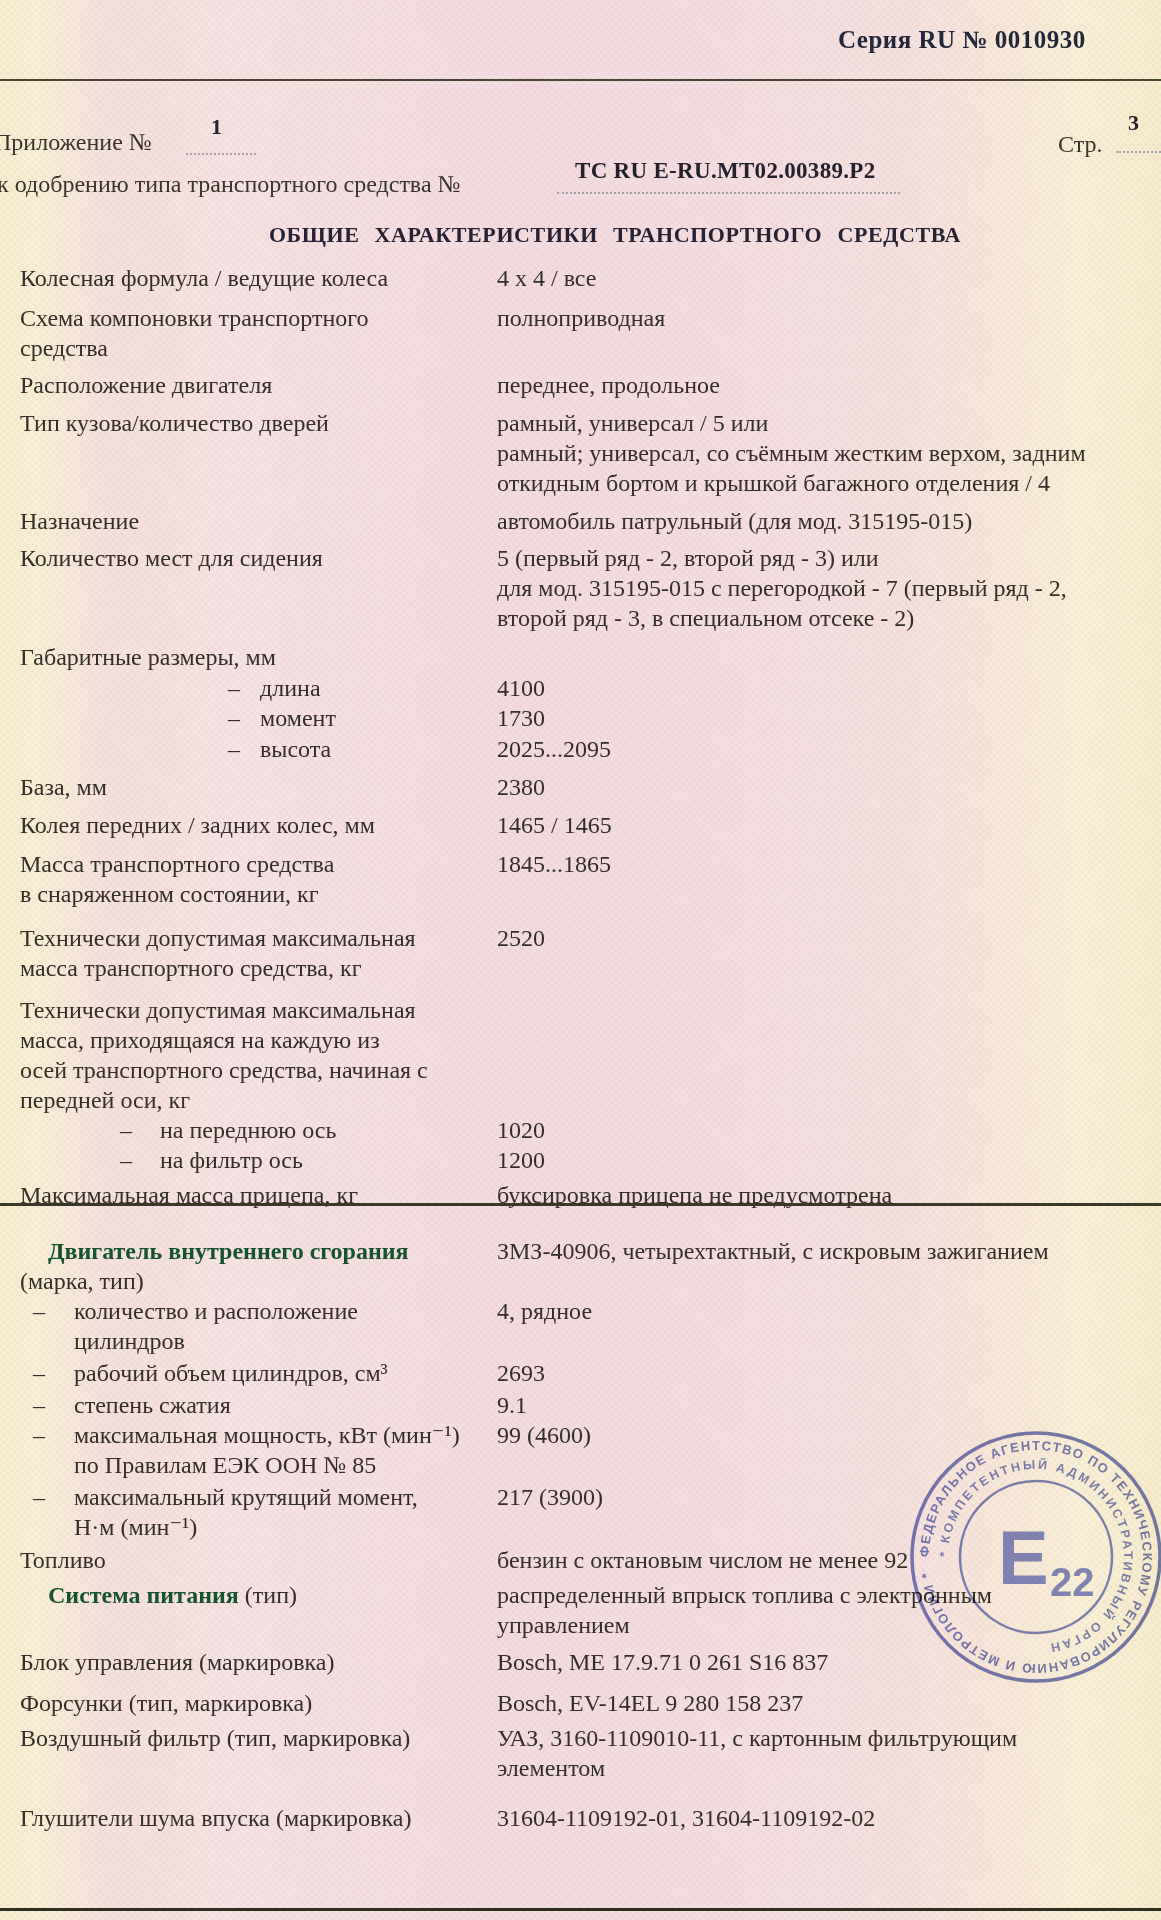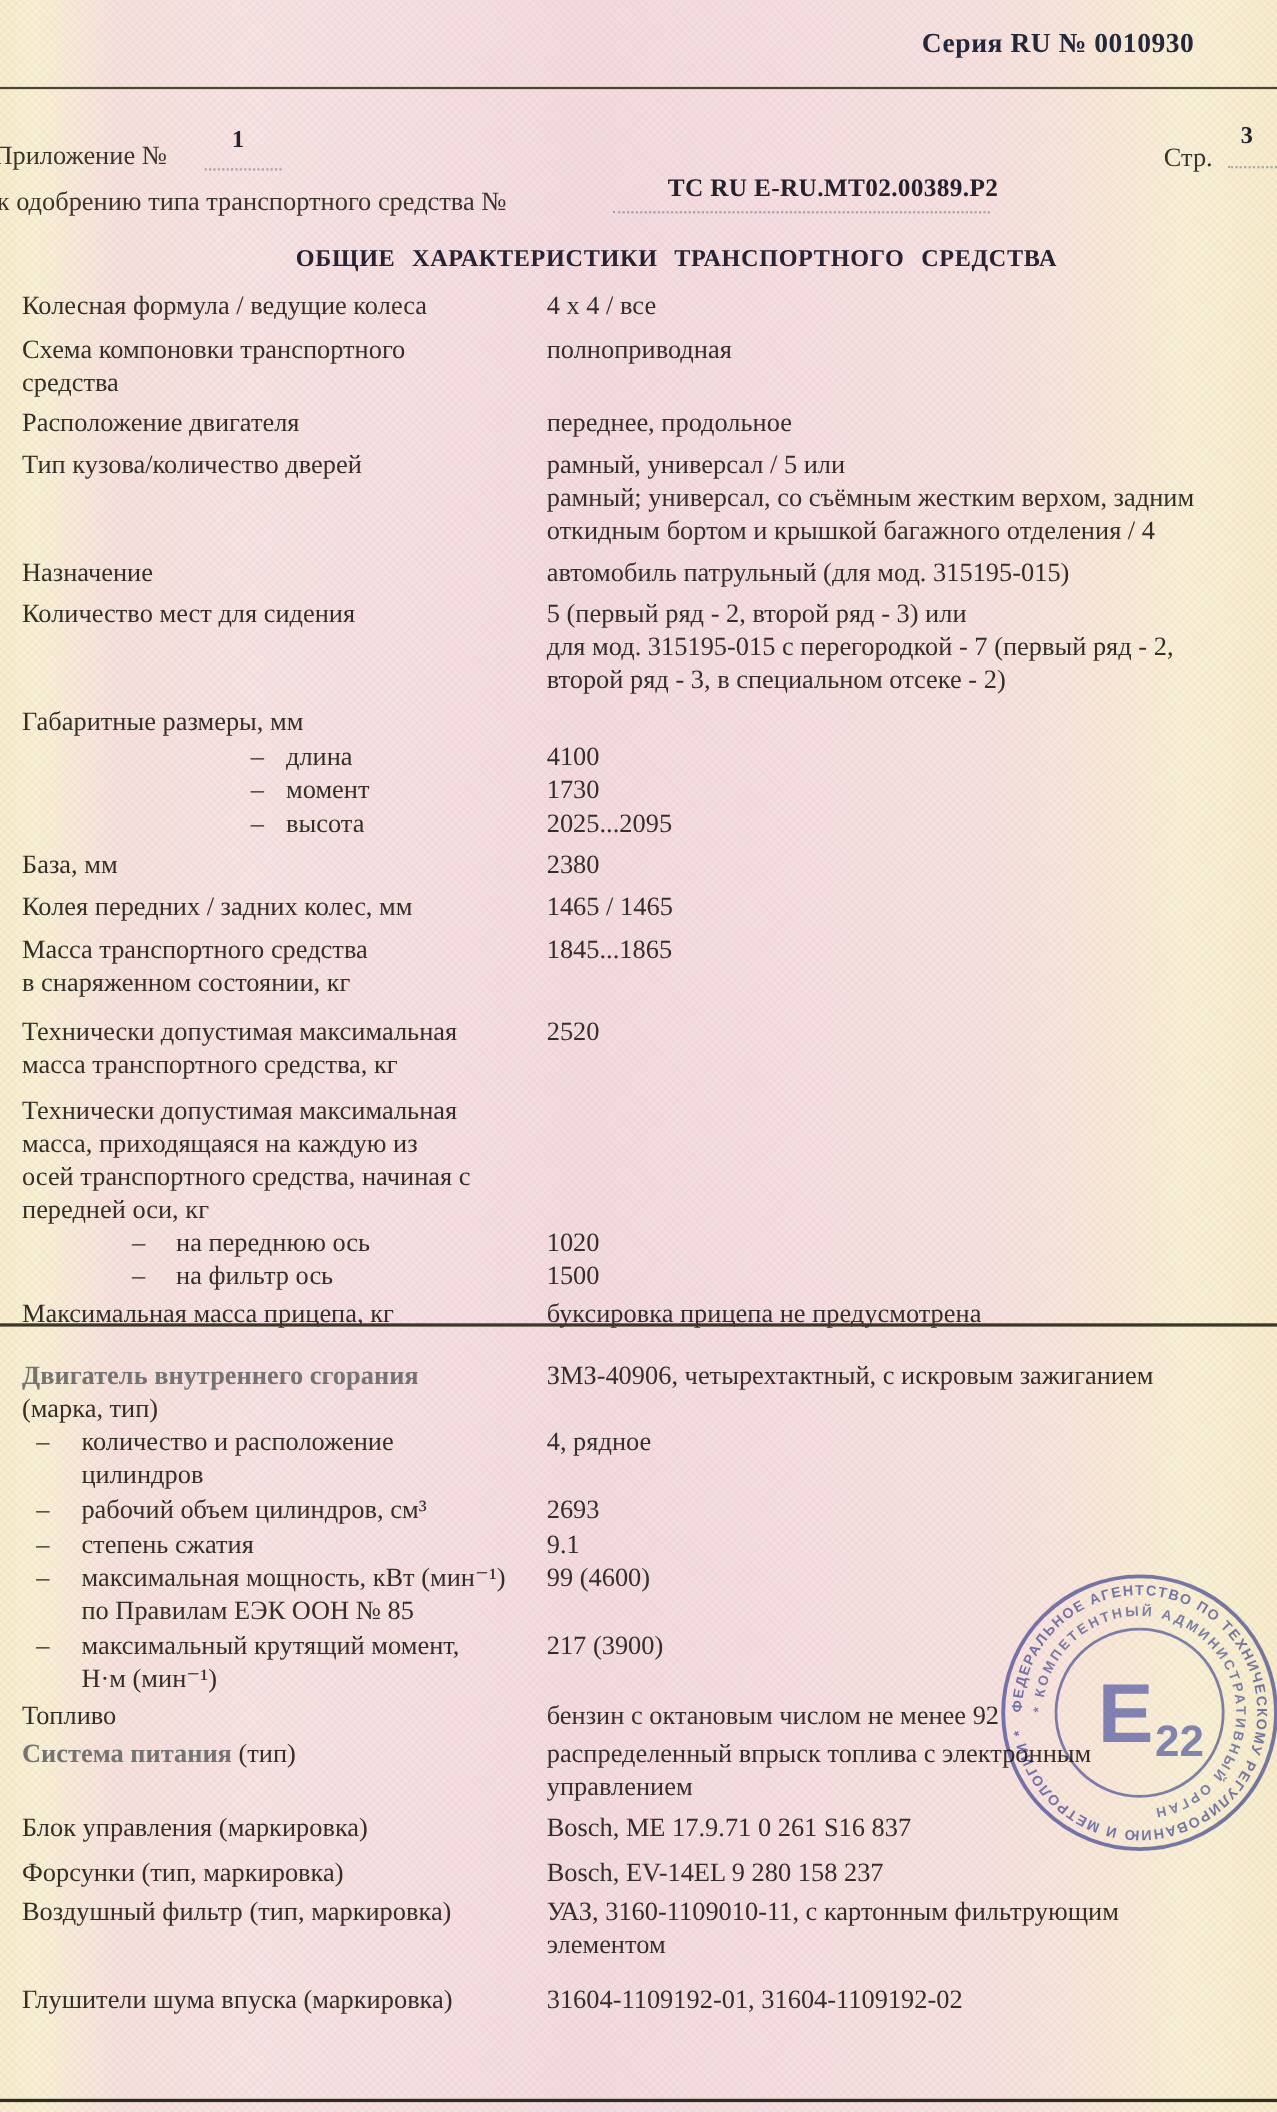--- a/index.html
+++ b/index.html
@@ -20,21 +20,21 @@
   .hdr-small{font-size:24px;line-height:28px;color:#38332c;}
   .series{font-size:25px;font-weight:bold;color:#23273c;letter-spacing:0.5px;}
   .num-hand{font-size:22px;font-weight:bold;color:#24202c;}
   .appr-num{font-size:23px;font-weight:bold;color:#24202c;letter-spacing:0.3px;}
   .title{font-size:22px;font-weight:bold;color:#262233;letter-spacing:0.6px;word-spacing:9px;text-align:center;}
   .tbl{position:absolute;left:20px;top:0;width:1125px;}
   .row{position:absolute;left:0;width:1125px;font-size:24px;line-height:30px;}
   .cell{position:absolute;top:0;white-space:pre-line;}
   .cell.label{left:0;width:470px;}
   .cell.value{left:477px;width:648px;}
-  .b{font-weight:bold;color:#737373;}
+  .b{font-weight:bold;color:#14532d;margin-left:28px;}
   .dash{position:absolute;top:0;}
   .sub1 .dash{left:208px;}
   .sub1 .txt{display:block;padding-left:240px;white-space:pre-line;}
   .sub2 .dash{left:100px;}
   .sub2 .txt{display:block;padding-left:140px;white-space:pre-line;}
   .sub3 .dash{left:13px;}
   .sub3 .txt{display:block;padding-left:54px;white-space:pre-line;}
   .stamp{position:absolute;left:906px;top:1424px;opacity:0.88;mix-blend-mode:multiply;}
   .stamp text{font-family:"Liberation Sans","DejaVu Sans",sans-serif;}
 </style>
@@ -48,21 +48,21 @@
 
   <div class="abs hdr-small" style="left:-6px;top:128px;">Приложение №</div>
   <div class="abs num-hand" style="left:211px;top:114px;">1</div>
   <div class="u-dash" style="left:186px;top:153px;width:70px;"></div>
 
   <div class="abs hdr-small" style="left:1058px;top:130px;text-align:center;">Стр.</div>
   <div class="abs num-hand" style="left:1128px;top:110px;">3</div>
   <div class="u-dash" style="left:1116px;top:151px;width:45px;"></div>
 
   <div class="abs hdr-small" style="left:-3px;top:170px;">к одобрению типа транспортного средства №</div>
-  <div class="abs appr-num" style="left:575px;top:158px;margin-left:32px;">ТС RU E-RU.MT02.00389.P2</div>
+  <div class="abs appr-num" style="left:575px;top:158px;">ТС RU E-RU.MT02.00389.P2</div>
   <div class="u-dash" style="left:557px;top:192px;width:343px;"></div>
 
   <div class="abs title" style="left:115px;top:222px;width:1000px;">ОБЩИЕ ХАРАКТЕРИСТИКИ ТРАНСПОРТНОГО СРЕДСТВА</div>
 
   <div class="tbl">
 
     <div class="row" style="top:263px;">
       <div class="cell label">Колесная формула / ведущие колеса</div>
       <div class="cell value">4 х 4 / все</div>
     </div>
@@ -131,21 +131,21 @@
 осей транспортного средства, начиная с
 передней оси, кг</div>
       <div class="cell value"></div>
     </div>
     <div class="row" style="top:1115px;">
       <div class="cell label sub2"><span class="dash">–</span><span class="txt">на переднюю ось</span></div>
       <div class="cell value">1020</div>
     </div>
     <div class="row" style="top:1145px;">
       <div class="cell label sub2"><span class="dash">–</span><span class="txt">на фильтр ось</span></div>
-      <div class="cell value">1500</div>
+      <div class="cell value">1200</div>
     </div>
     <div class="row" style="top:1180px;">
       <div class="cell label">Максимальная масса прицепа, кг</div>
       <div class="cell value">буксировка прицепа не предусмотрена</div>
     </div>
 
     <div class="rule" style="left:-20px;top:1203px;height:3px;background:#3c3828;"></div>
 
     <div class="row" style="top:1236px;">
       <div class="cell label"><span class="b">Двигатель внутреннего сгорания</span><br><span>(марка, тип)</span></div>

